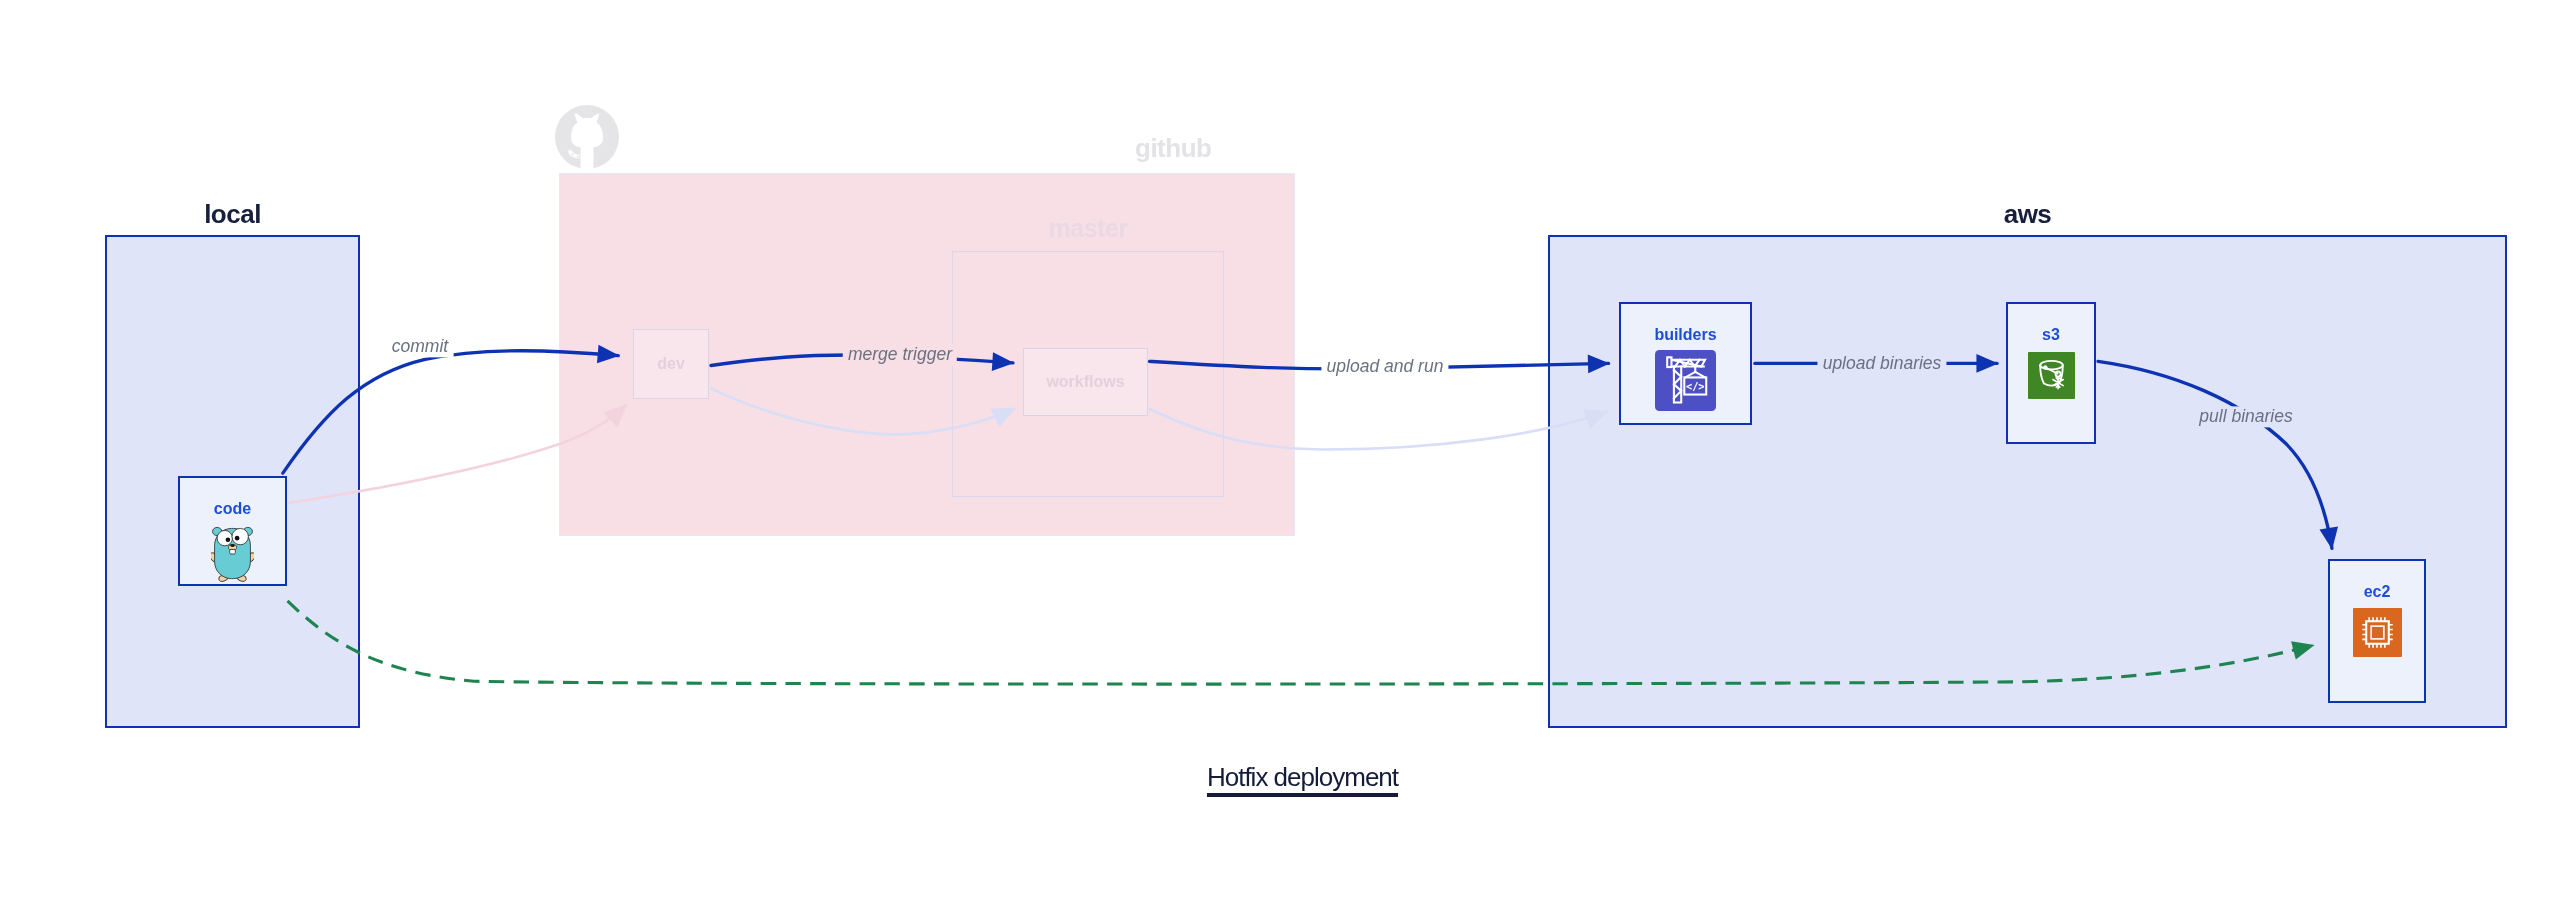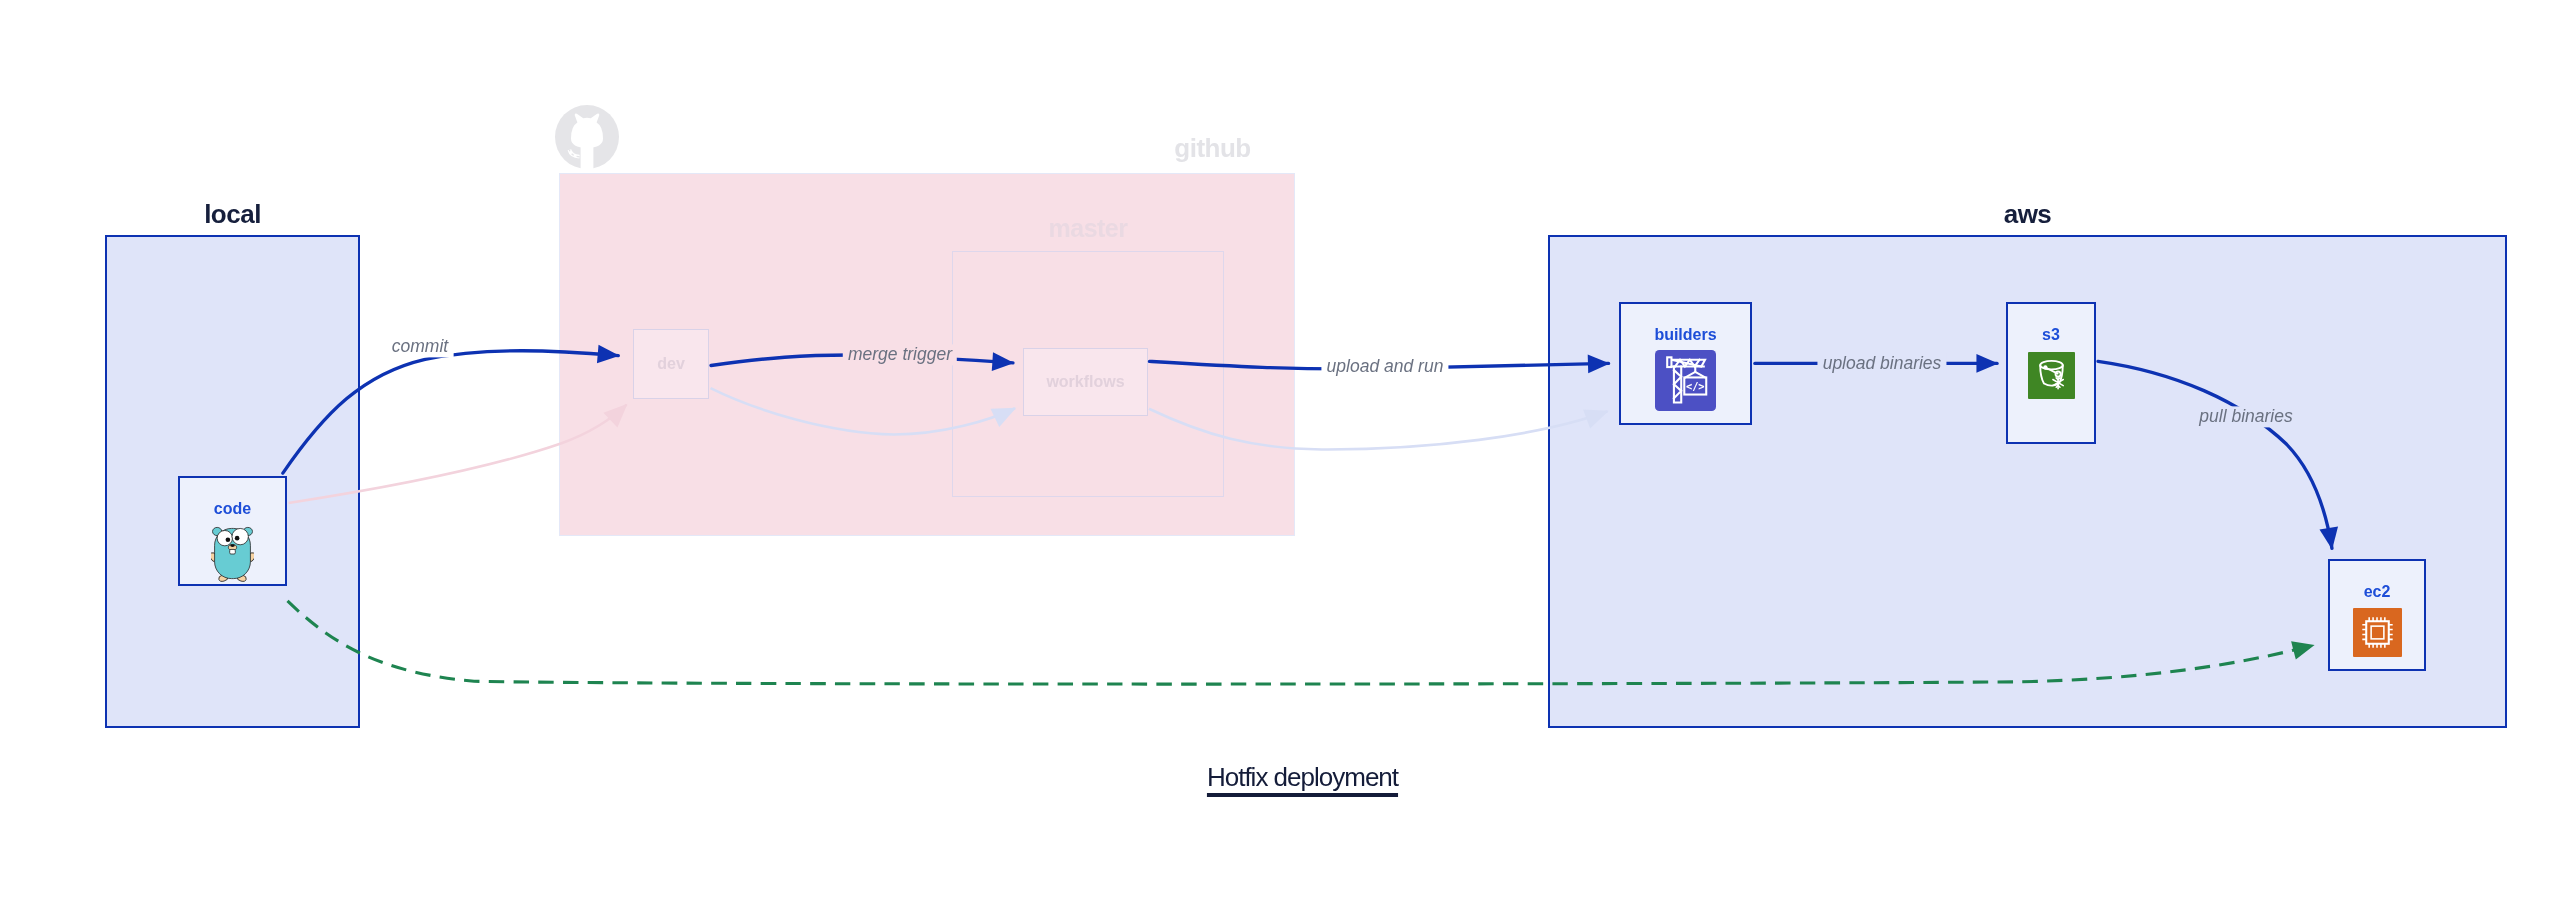--- a/index.html
+++ b/index.html
@@ -75,21 +75,21 @@
 
   <div class="abs z2" style="left:555px;top:105px;">
     <svg width="64" height="64" viewBox="0 0 120 120">
       <circle cx="60" cy="60" r="60" fill="#e5e5e8"></circle>
       <path fill="#ffffff" d="M30 63 Q30 40 42 33 L37 19 Q36.5 15 41 16.5 L53 25 Q60 22.5 67 25 L79 16.5 Q83.5 15 83 19 L78 33 Q90 40 90 63 Q90 80 60 81 Q30 80 30 63 Z"></path>
       <path fill="#ffffff" d="M48 78 h24 v42 a2 2 0 0 1 -2 2 h-20 a2 2 0 0 1 -2 -2 Z"></path>
       <path fill="none" stroke="#ffffff" stroke-width="7" d="M46 97 Q30 96 27 84"></path>
       <path fill="none" stroke="#e5e5e8" stroke-width="2.5" stroke-dasharray="5 6" d="M46 97 Q30 96 27 84"></path>
     </svg>
   </div>
-  <div class="group-label faded-gray z2" style="left:1135px;top:135px;width:155px;text-align:center;">github</div>
+  <div class="group-label faded-gray z2" style="left:1135px;top:135px;width:155px;text-align:left;">github</div>
   <div class="container github-box z1" style="left:559px;top:173px;width:736px;height:363px;"></div>
 
   <div class="group-label faded-pinkish z2" style="left:952px;top:216px;width:272px;">master</div>
   <div class="container master-box z2" style="left:952px;top:251px;width:272px;height:246px;"></div>
 
   <div class="node faded z3" style="left:633px;top:329px;width:76px;height:70px;">
     <div class="nlabel">dev</div>
   </div>
 
   <div class="node faded z3" style="left:1023px;top:348px;width:125px;height:68px;">
@@ -133,21 +133,21 @@
           <circle cx="64" cy="47" r="5.5"></circle>
         </g>
         <g stroke="#ffffff" stroke-width="3.4" fill="none" stroke-linecap="round">
           <path d="M64 52 L64 78 M53 58.5 L75 71.5 M53 71.5 L75 58.5"></path>
           <path d="M60 55 L64 59 L68 55 M60 75 L64 71 L68 75"></path>
         </g>
       </svg>
     </div>
   </div>
 
-  <div class="node z3" style="left:2328px;top:559px;width:98px;height:112px;">
+  <div class="node z3" style="left:2328px;top:559px;width:98px;height:144px;">
     <div class="nlabel">ec2</div>
     <div class="icon-wrap" style="margin-top:6.2px;">
       <svg width="49" height="49" viewBox="0 0 100 100">
         <rect x="0" y="0" width="100" height="100" rx="2" fill="#d9671f"></rect>
         <g stroke="#ffffff" stroke-width="4.2" fill="none">
           <rect x="27" y="27" width="46" height="46"></rect>
           <rect x="37" y="37" width="26" height="26" stroke-width="3.2"></rect>
           <path d="M33 19 V27 M41 19 V27 M49 19 V27 M57 19 V27 M65 19 V27" stroke-width="3.2"></path>
           <path d="M33 73 V81 M41 73 V81 M49 73 V81 M57 73 V81 M65 73 V81" stroke-width="3.2"></path>
           <path d="M19 34 H27 M19 44 H27 M19 54 H27 M19 64 H27" stroke-width="3.2"></path>

